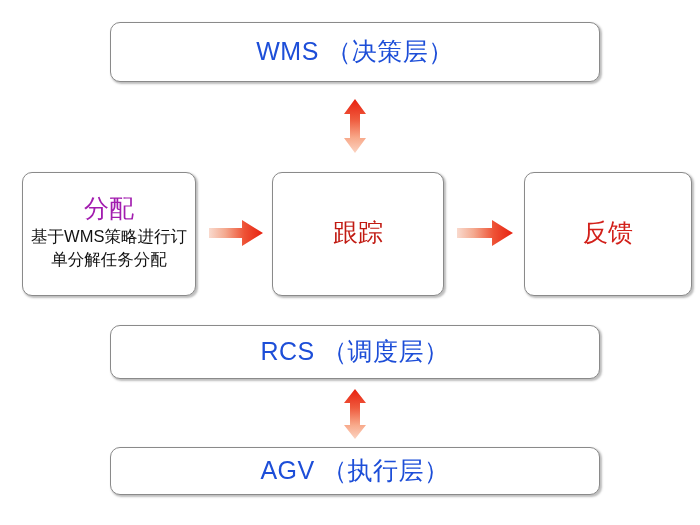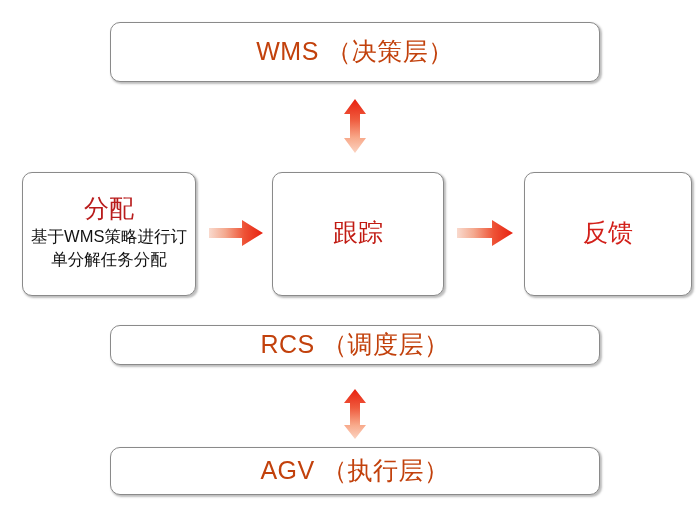--- a/index.html
+++ b/index.html
@@ -35,24 +35,24 @@
     justify-content: center;
     text-align: center;
   }
 
   
   .layer-box {
     left: 110px;
     width: 490px;
     font-size: 25px;
     letter-spacing: 0.5px;
-    color: #c2410c;
+    color: #1d4ed8;
   }
   #layer-wms  { top: 22px;  height: 60px; }
-  #layer-rcs  { top: 325px; height: 40px; }
+  #layer-rcs  { top: 325px; height: 54px; }
   #layer-agv  { top: 447px; height: 48px; }
 
   .layer-label {
     line-height: 1.1;
     white-space: nowrap;
   }
 
   
   .proc-box {
     top: 172px;
@@ -63,21 +63,21 @@
   #proc-2 { left: 272px; width: 172px; }
   #proc-3 { left: 524px; width: 168px; align-items: center; }
 
   .proc-title {
     color: #c00000;
     font-size: 25px;
     line-height: 1.15;
     margin-bottom: 2px;
     white-space: nowrap;
   }
-  #proc-1 .proc-title { color: #b91c1c; }
+  #proc-1 .proc-title { color: #a21caf; }
   #proc-2 .proc-title { color: #c11a12; }
   #proc-3 .proc-title { color: #d2201a; }
 
   .proc-body {
     font-size: 16.5px;
     line-height: 1.42;
     color: #111111;
     padding: 0 6px;
     word-break: break-all;
   }

